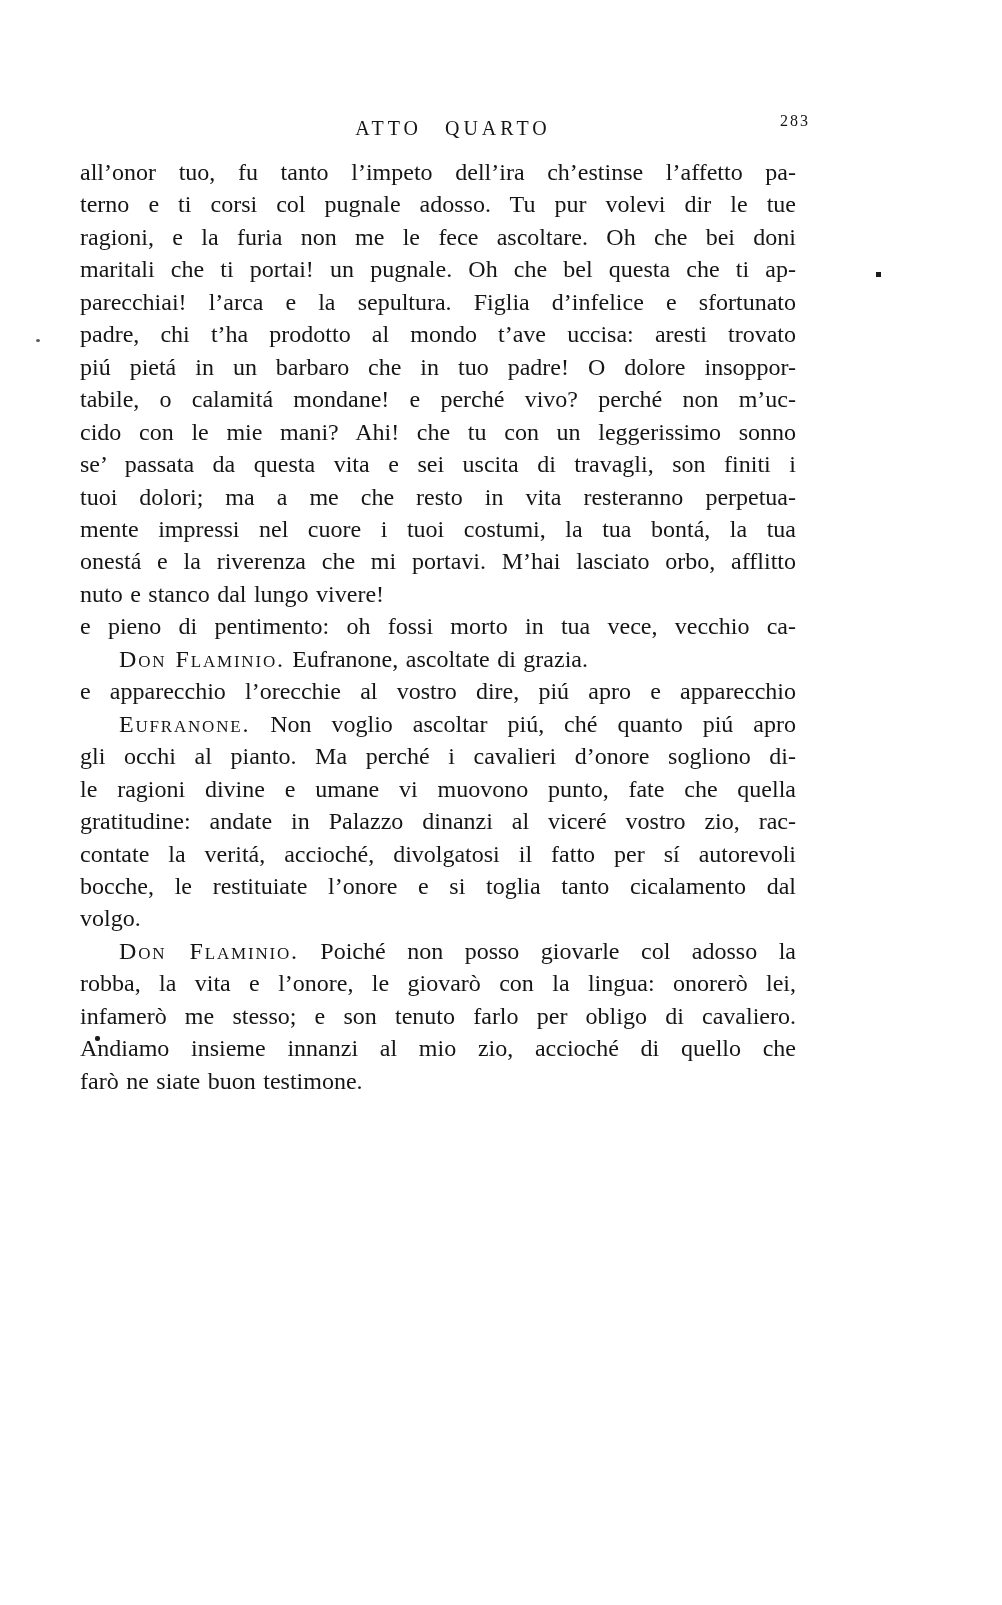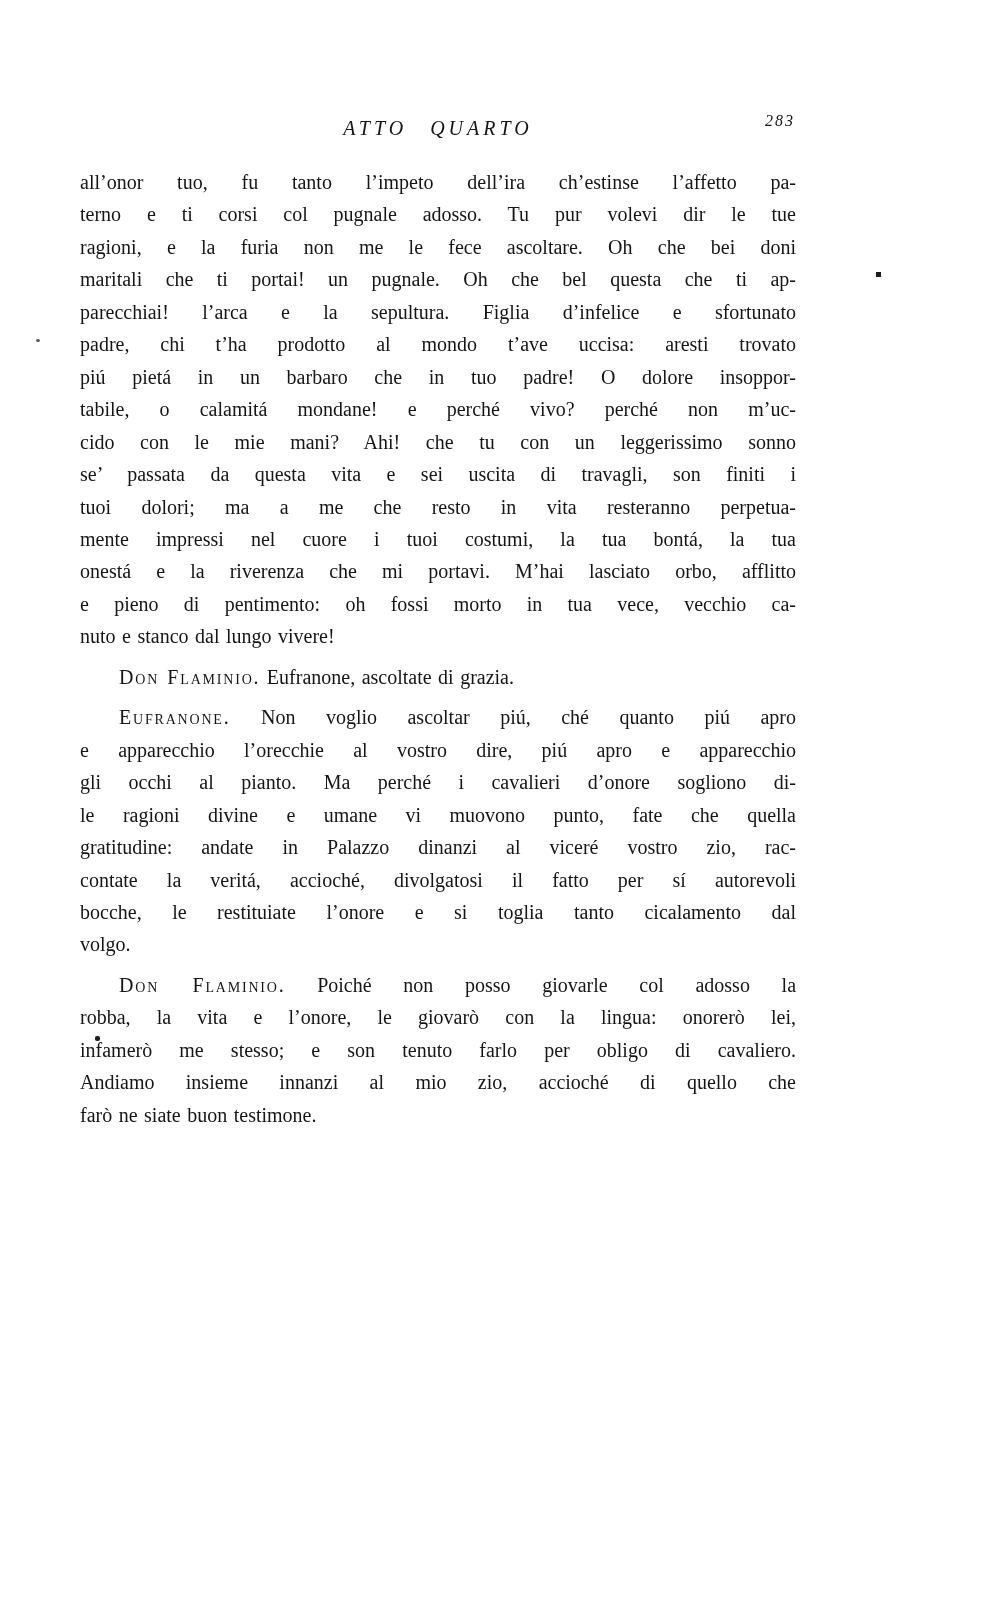--- a/index.html
+++ b/index.html
@@ -11,25 +11,24 @@
     position: relative;
     width: 1002px;
     height: 1605px;
     background: var(--paper, #ffffff);
     color: var(--ink, #151515);
     font-family: "Liberation Serif", "DejaVu Serif", serif;
     overflow: hidden;
   }
   .header {
     position: absolute;
-    left: 68px;
+    left: 83px;
     top: 112px;
     width: 716px;
     height: 34px;
-    font-style: italic;
   }
   .running-title {
     position: absolute;
     left: calc(50% + 12px);
     transform: translateX(-50%);
     top: 5px;
     font-size: 20px;
     letter-spacing: 4px;
     word-spacing: 14px;
     white-space: nowrap;
@@ -37,38 +36,37 @@
   .page-number {
     position: absolute;
     right: -11px;
     top: 0;
     font-size: 16px;
     letter-spacing: 2px;
   }
   .text-block {
     position: absolute;
     left: 80px;
-    top: 166px;
+    top: 156px;
     width: 716px;
-    font-size: 20px;
+    font-size: 24px;
     line-height: 32.45px;
     word-spacing: 1.5px;
   }
   .line {
     text-align: justify;
     text-align-last: justify;
     white-space: nowrap; 
   }
   .line.pl {            
     text-align: left;
     text-align-last: left;
   }
   .line.ind {           
     padding-left: 39px;
-    margin-top: 8px;
   }
   .sc {
     font-variant: small-caps;
     letter-spacing: 1.8px;
   }
   .speck {
     position: absolute;
     background: #1b1b1b;
   }
   .speck-right-margin { left: 876px; top: 272px; width: 5px; height: 5px; }
@@ -91,25 +89,25 @@
       <div class="line"><span class="reg">maritali che ti portai! un pugnale. Oh che bel questa che ti ap-</span></div>
       <div class="line"><span class="reg">parecchiai! l’arca e la sepultura. Figlia d’infelice e sfortunato</span></div>
       <div class="line"><span class="reg">padre, chi t’ha prodotto al mondo t’ave uccisa: aresti trovato</span></div>
       <div class="line"><span class="reg">piú pietá in un barbaro che in tuo padre! O dolore insoppor-</span></div>
       <div class="line"><span class="reg">tabile, o calamitá mondane! e perché vivo? perché non m’uc-</span></div>
       <div class="line"><span class="reg">cido con le mie mani? Ahi! che tu con un leggerissimo sonno</span></div>
       <div class="line"><span class="reg">se’ passata da questa vita e sei uscita di travagli, son finiti i</span></div>
       <div class="line"><span class="reg">tuoi dolori; ma a me che resto in vita resteranno perpetua-</span></div>
       <div class="line"><span class="reg">mente impressi nel cuore i tuoi costumi, la tua bontá, la tua</span></div>
       <div class="line"><span class="reg">onestá e la riverenza che mi portavi. M’hai lasciato orbo, afflitto</span></div>
+      <div class="line pl"><span class="reg">nuto e stanco dal lungo vivere!</span></div>
       <div class="line"><span class="reg">e pieno di pentimento: oh fossi morto in tua vece, vecchio ca-</span></div>
-      <div class="line pl"><span class="reg">nuto e stanco dal lungo vivere!</span></div>
       <div class="line pl ind"><span class="sc">Don Flaminio.</span><span class="reg"> Eufranone, ascoltate di grazia.</span></div>
+      <div class="line"><span class="reg">e apparecchio l’orecchie al vostro dire, piú apro e apparecchio</span></div>
       <div class="line ind"><span class="sc">Eufranone.</span><span class="reg"> Non voglio ascoltar piú, ché quanto piú apro</span></div>
-      <div class="line"><span class="reg">e apparecchio l’orecchie al vostro dire, piú apro e apparecchio</span></div>
       <div class="line"><span class="reg">gli occhi al pianto. Ma perché i cavalieri d’onore sogliono di-</span></div>
       <div class="line"><span class="reg">le ragioni divine e umane vi muovono punto, fate che quella</span></div>
       <div class="line"><span class="reg">gratitudine: andate in Palazzo dinanzi al viceré vostro zio, rac-</span></div>
       <div class="line"><span class="reg">contate la veritá, accioché, divolgatosi il fatto per sí autorevoli</span></div>
       <div class="line"><span class="reg">bocche, le restituiate l’onore e si toglia tanto cicalamento dal</span></div>
       <div class="line pl"><span class="reg">volgo.</span></div>
       <div class="line ind"><span class="sc">Don Flaminio.</span><span class="reg"> Poiché non posso giovarle col adosso la</span></div>
       <div class="line"><span class="reg">robba, la vita e l’onore, le giovarò con la lingua: onorerò lei,</span></div>
       <div class="line"><span class="reg">infamerò me stesso; e son tenuto farlo per obligo di cavaliero.</span></div>
       <div class="line"><span class="reg">Andiamo insieme innanzi al mio zio, accioché di quello che</span></div>

